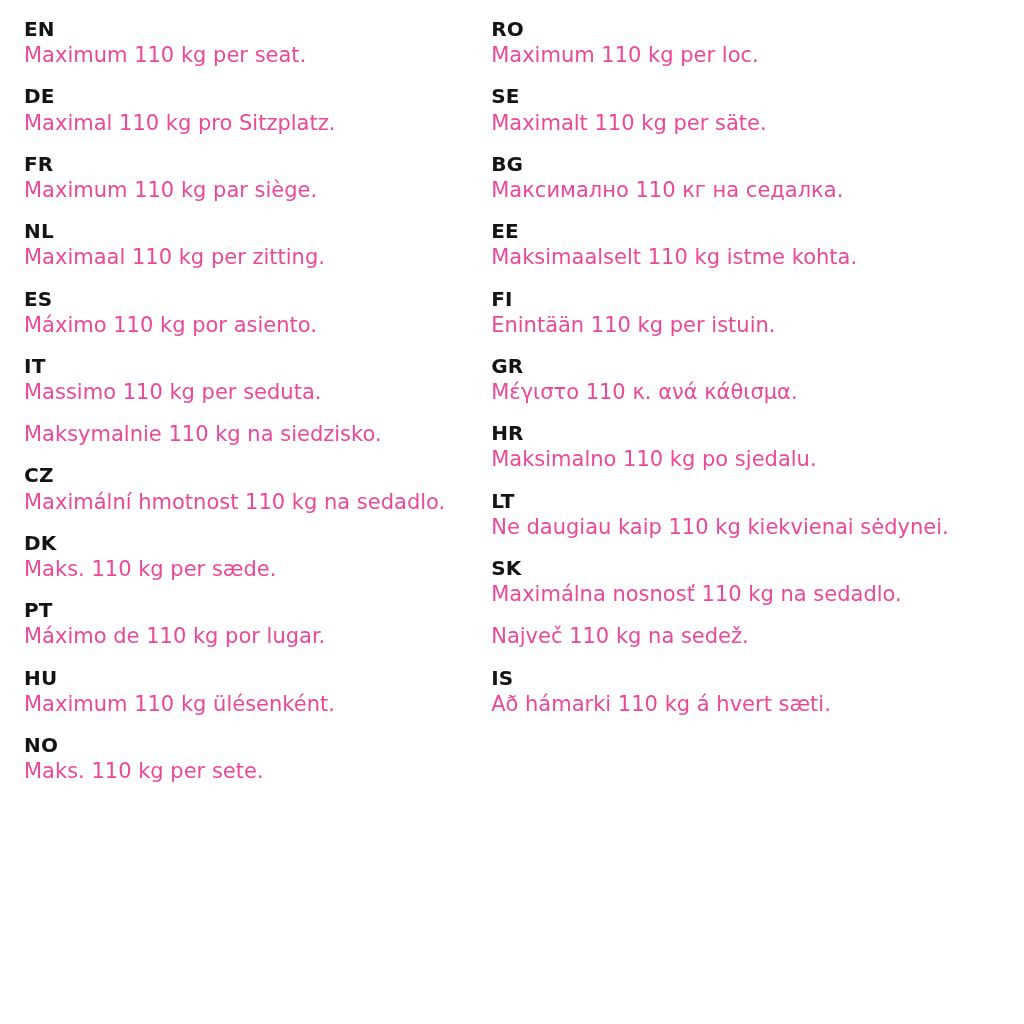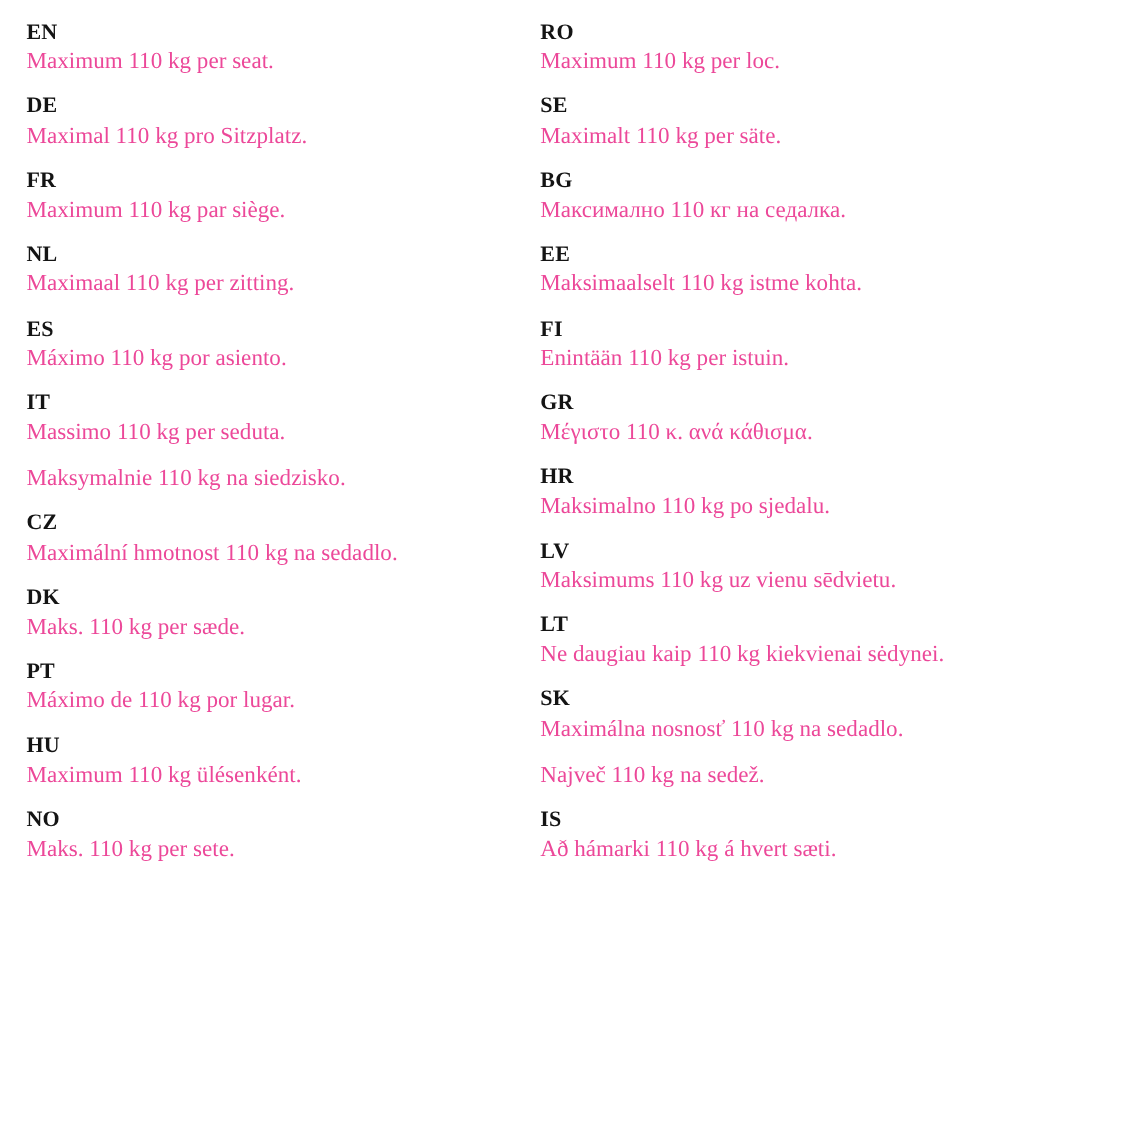--- a/index.html
+++ b/index.html
@@ -30,21 +30,20 @@
   }
   .column.left {
     width: 490px;
     padding-right: 6px;
   }
   .column.right {
     width: 534px;
   }
   .entry {
     margin: 0 0 17px 0;
-    font-family: Liberation Serif, serif;
   }
   .entry:last-child {
     margin-bottom: 10px;
   }
   .lang-code {
     font-size: 20px;
     font-weight: bold;
     line-height: 1.16;
     letter-spacing: 0.2px;
     color: #141414;
@@ -136,24 +135,20 @@
     </div>
     <div class="entry">
       <div class="lang-code">GR</div>
       <div class="lang-text">Μέγιστο 110 κ. ανά κάθισμα.</div>
     </div>
     <div class="entry">
       <div class="lang-code">HR</div>
       <div class="lang-text">Maksimalno 110 kg po sjedalu.</div>
     </div>
     <div class="entry">
-      <div class="lang-code">LV</div>
-      <div class="lang-text">Maksimums 110 kg uz vienu sēdvietu.</div>
-    </div>
-    <div class="entry">
       <div class="lang-code">LT</div>
       <div class="lang-text">Ne daugiau kaip 110 kg kiekvienai sėdynei.</div>
     </div>
     <div class="entry">
       <div class="lang-code">SK</div>
       <div class="lang-text">Maximálna nosnosť 110 kg na sedadlo.</div>
     </div>
     <div class="entry">
       <div class="lang-text">Največ 110 kg na sedež.</div>
     </div>

